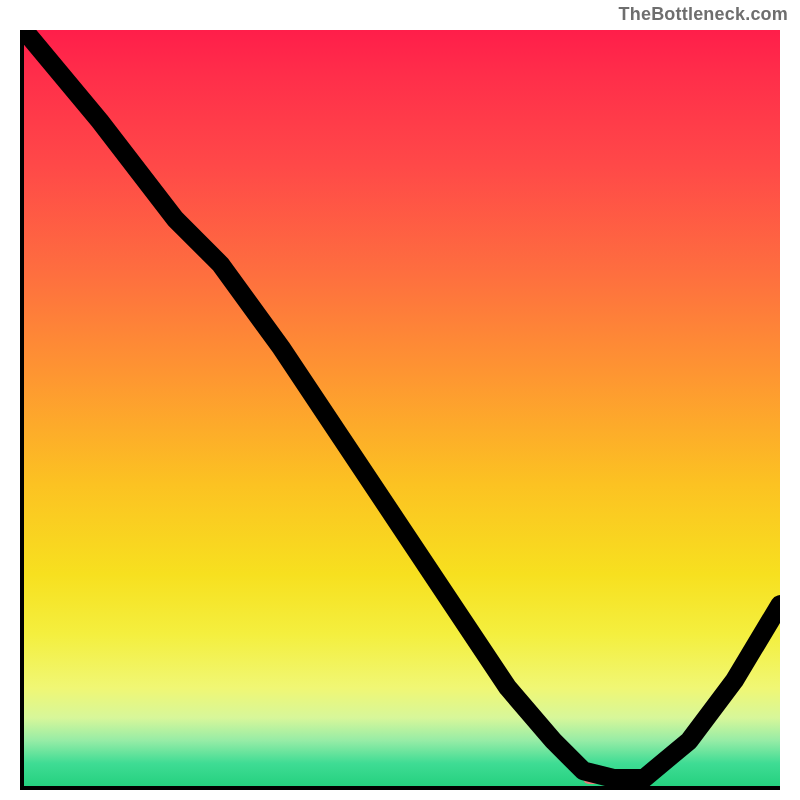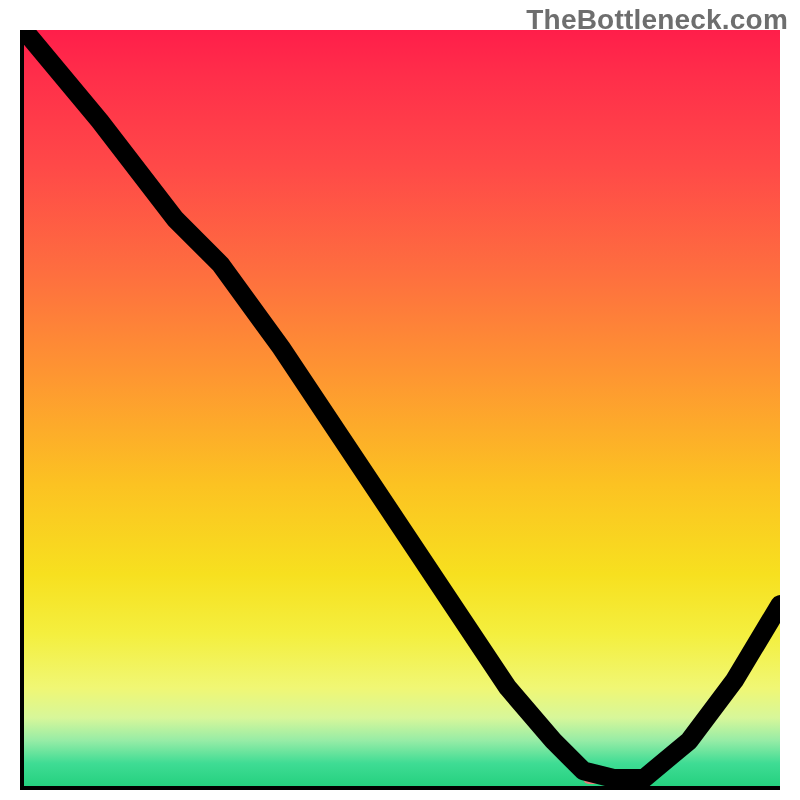--- a/index.html
+++ b/index.html
@@ -13,21 +13,21 @@
   }
   .root {
     position: relative;
     width: 800px;
     height: 800px;
   }
   .watermark {
     position: absolute;
     top: 4px;
     right: 12px;
-    font-size: 28px;
+    font-size: 18px;
     font-weight: 600;
     color: #6e6e6e;
     letter-spacing: 0.2px;
     user-select: none;
     text-align: right;
   }
   .plot {
     position: absolute;
     left: 20px;
     top: 30px;

